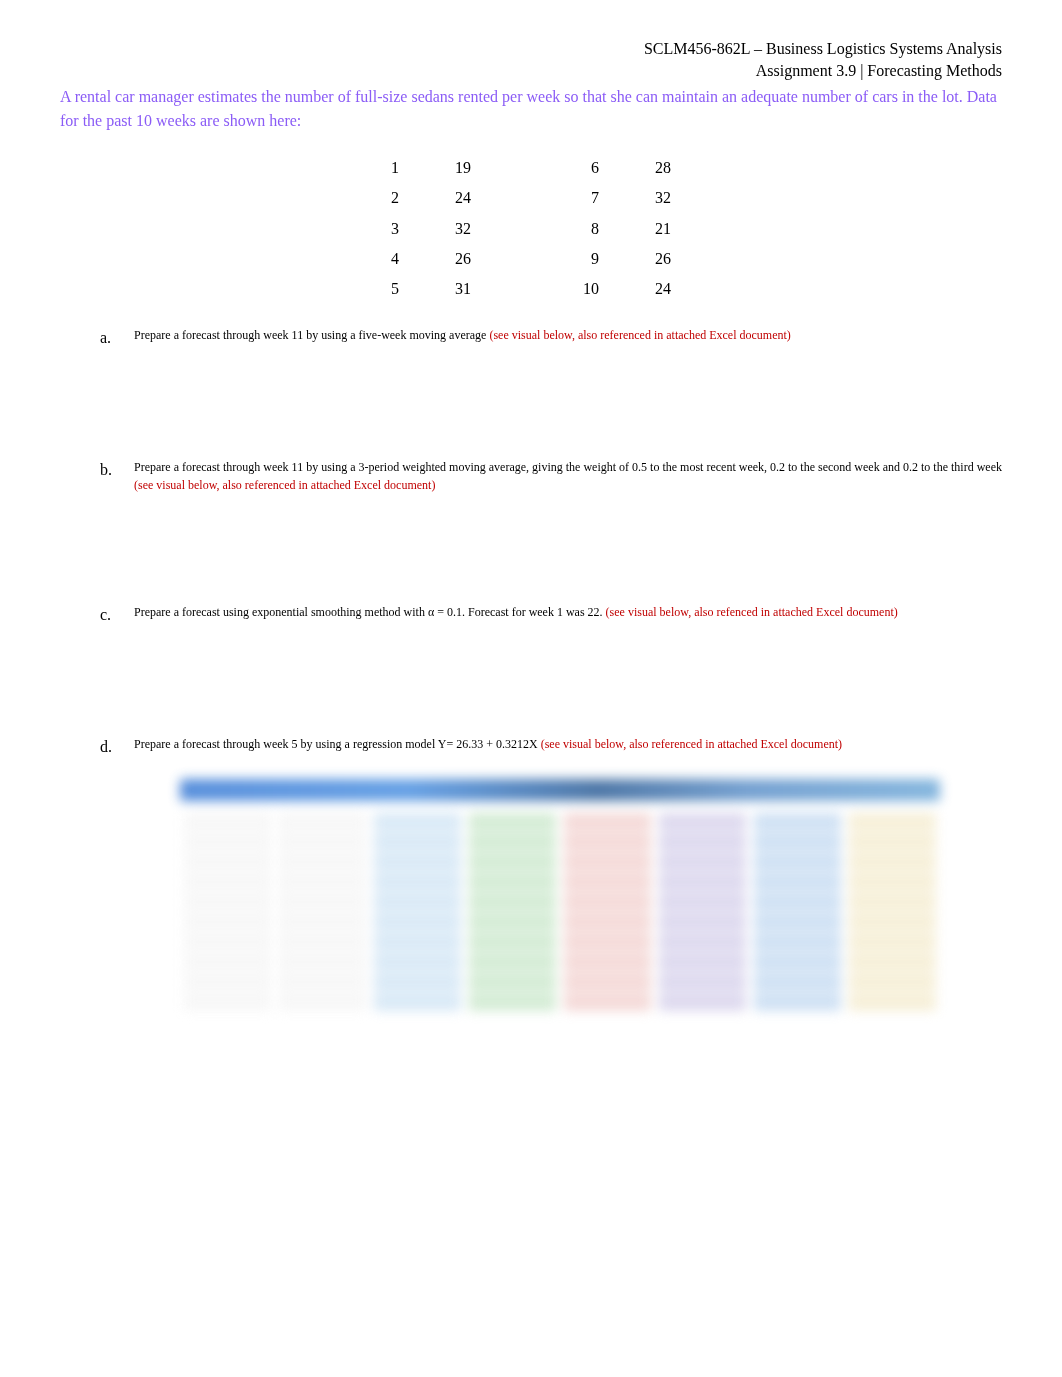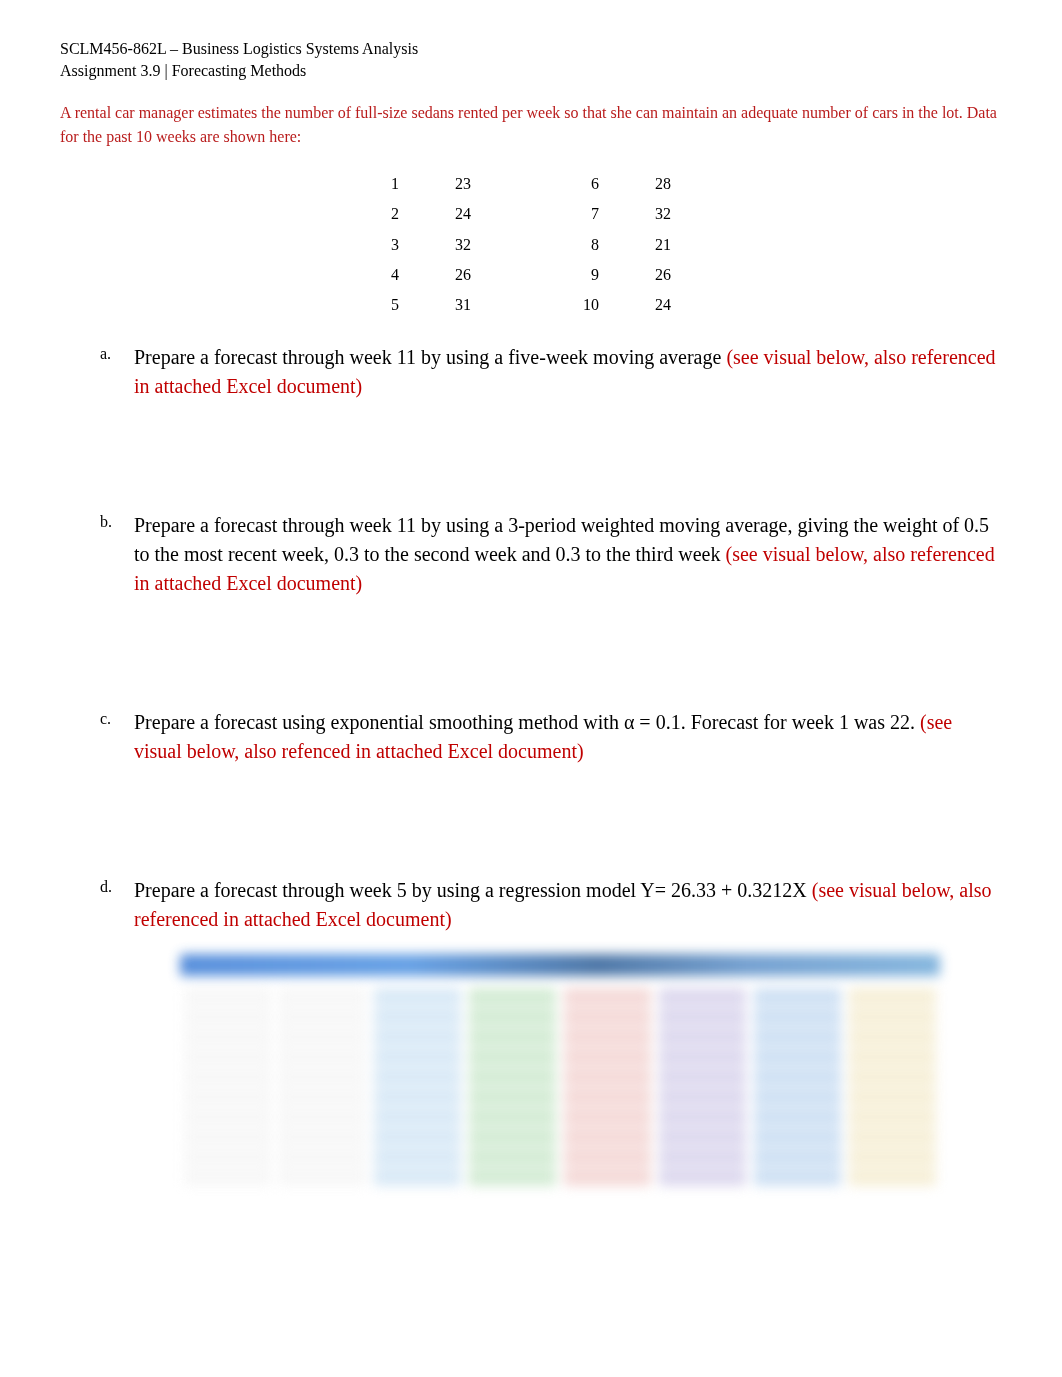--- a/index.html
+++ b/index.html
@@ -13,24 +13,25 @@
       background: #ffffff;
       font-family: "Times New Roman", Times, serif;
       color: #000000;
       padding: 38px 60px 0 60px;
       font-size: 16px;
       line-height: 1.4;
     }
     .header-line {
       font-size: 16px;
       color: #000000;
+      text-align: right;
     }
     .intro {
-      color: #b91c1c;
-      margin-top: 18px;
+      color: #8b5cf6;
+      margin-top: 2px;
       font-size: 16px;
       line-height: 1.5;
     }
     .data-table {
       margin: 20px auto 10px auto;
       border-collapse: collapse;
     }
     .data-table td {
       padding: 4px 28px;
       text-align: right;
@@ -50,21 +51,21 @@
     .q.last {
       margin-bottom: 20px;
     }
     .q .letter {
       width: 34px;
       flex: 0 0 34px;
       font-size: 16px;
     }
     .q .body {
       flex: 1;
-      font-size: 20px;
+      font-size: 12px;
       line-height: 1.45;
     }
     .red {
       color: #c00000;
     }
     .blur-box {
       margin: 0 auto;
       margin-left: 120px;
       width: 760px;
       height: 260px;
@@ -107,21 +108,21 @@
 
 <div class="header-line">SCLM456-862L – Business Logistics Systems Analysis</div>
 <div class="header-line">Assignment 3.9 | Forecasting Methods</div>
 
 <div class="intro">A rental car manager estimates the number of full-size sedans rented per week so that she can maintain an adequate number of cars in the lot. Data for the past 10 weeks are shown here:</div>
 
 <table class="data-table">
   <tbody id="data-body">
       <tr>
         <td>1</td>
-        <td>23</td>
+        <td>19</td>
         <td class="colgap"></td>
         <td>6</td>
         <td>28</td>
       </tr>
       <tr>
         <td>2</td>
         <td>24</td>
         <td class="colgap"></td>
         <td>7</td>
         <td>32</td>
@@ -155,21 +156,21 @@
   <div class="q">
     <div class="letter">a.</div>
     <div class="body">
       <span>Prepare a forecast through week 11 by using a five-week moving average  </span><span class="red">(see visual below, also referenced in attached Excel document)</span>
     </div>
   </div>
 
   <div class="q">
     <div class="letter">b.</div>
     <div class="body">
-      <span>Prepare a forecast through week 11 by using a 3-period weighted moving average, giving the weight of 0.5 to the most recent week, 0.3 to the second week and 0.3 to the third week     </span><span class="red">(see visual below, also referenced in attached Excel document)</span>
+      <span>Prepare a forecast through week 11 by using a 3-period weighted moving average, giving the weight of 0.5 to the most recent week, 0.2 to the second week and 0.2 to the third week     </span><span class="red">(see visual below, also referenced in attached Excel document)</span>
     </div>
   </div>
 
   <div class="q">
     <div class="letter">c.</div>
     <div class="body">
       <span>Prepare a forecast using exponential smoothing method with α = 0.1. Forecast for week 1 was 22.   </span><span class="red">(see visual below, also refenced in attached Excel document)</span>
     </div>
   </div>
 

